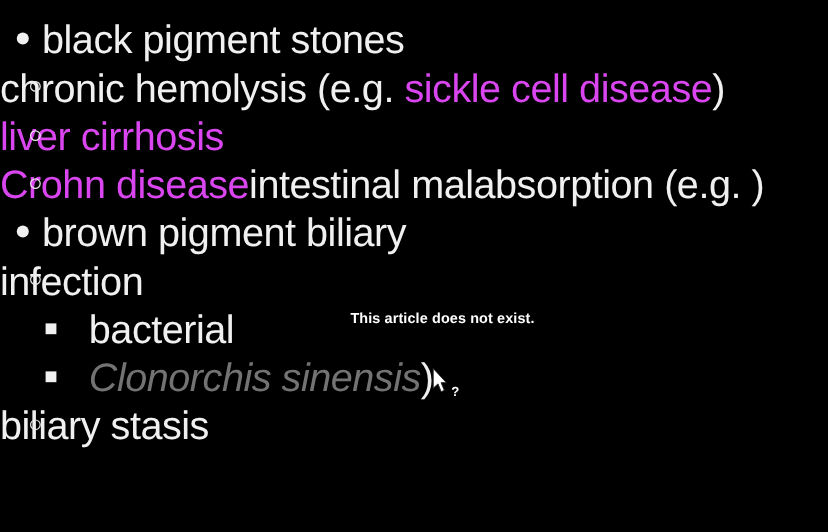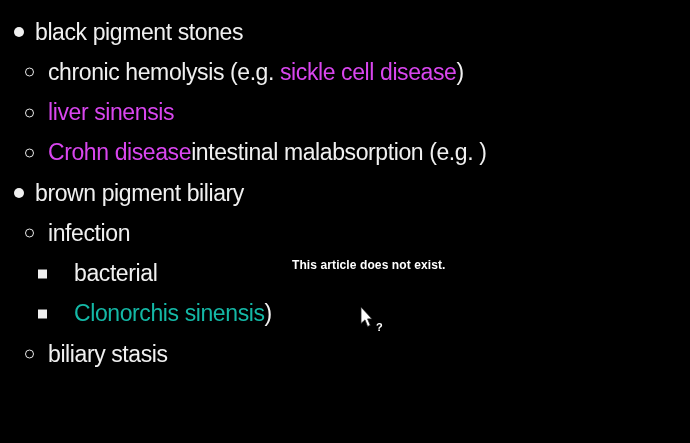--- a/index.html
+++ b/index.html
@@ -2,33 +2,33 @@
 <html><head>
 <meta charset="utf-8">
 <style>
   html,body{margin:0;padding:0;background:#000;}
   .canvas{
     position:relative;width:690px;height:443px;background:#000;overflow:hidden;
     font-family:"Liberation Sans","DejaVu Sans",sans-serif;
   }
   .list{position:absolute;top:12px;left:0;right:0;}
   .row{
-    position:relative;height:40.25px;display:flex;align-items:center;
-    color:#f0f0f0;font-size:23px;letter-spacing:-0.4px;font-weight:400;
+    position:relative;height:40.25px;display:flex;align-items:flex-end;
+    color:#f0f0f0;font-size:33px;letter-spacing:-0.4px;font-weight:400;
   }
   .row.l1{padding-left:35px}
-  .row.l2{padding-left:48px}
+  .row.l2{}
   .row.l3{padding-left:74px}
   .bullet{position:absolute;top:50%;transform:translateY(-50%);display:block}
   .b-disc{left:14px;width:10px;height:10px;border-radius:50%;background:#f0f0f0}
   .b-circle{left:25px;width:9px;height:9px;border-radius:50%;border:1.6px solid #e8e8e8;box-sizing:border-box;background:transparent}
   .b-square{left:38px;width:9px;height:9px;background:#f0f0f0}
   .seg{white-space:pre}
   .seg-link{color:#d946ef}
-  .seg-species{color:#14b8a6;}
+  .seg-species{color:#737373;font-style:italic}
   .tooltip{
     position:absolute;left:292px;top:258px;color:#ffffff;
     font-size:12px;font-weight:700;letter-spacing:0.1px;white-space:pre;
   }
   .cursor-arrow{position:absolute;left:360px;top:306px;width:13px;height:23px}
   .cursor-qmark{
     position:absolute;left:376px;top:321px;color:#ffffff;
     font-size:11px;font-weight:700;
   }
 </style>
@@ -43,21 +43,21 @@
         <span class="seg seg-normal">black pigment stones</span>
       </div>
       <div class="row l2">
         <span class="bullet b-circle"></span>
         <span class="seg seg-normal">chronic hemolysis (e.g. </span>
         <span class="seg seg-link">sickle cell disease</span>
         <span class="seg seg-normal">)</span>
       </div>
       <div class="row l2">
         <span class="bullet b-circle"></span>
-        <span class="seg seg-link">liver sinensis</span>
+        <span class="seg seg-link">liver cirrhosis</span>
       </div>
       <div class="row l2">
         <span class="bullet b-circle"></span>
         <span class="seg seg-link">Crohn disease</span>
         <span class="seg seg-normal">intestinal malabsorption (e.g. </span>
         <span class="seg seg-normal">)</span>
       </div>
       <div class="row l1">
         <span class="bullet b-disc"></span>
         <span class="seg seg-normal">brown pigment biliary</span>

